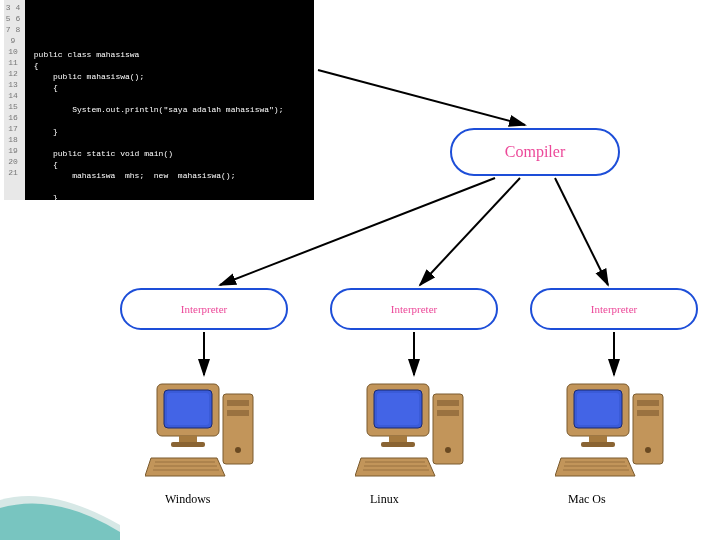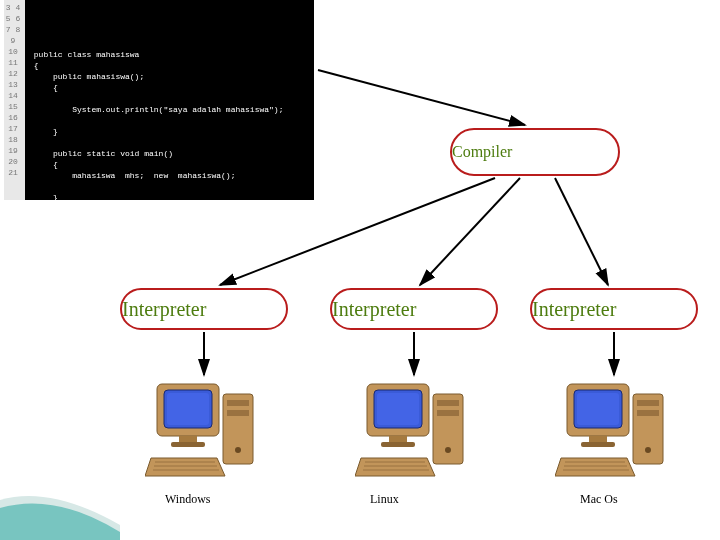--- a/index.html
+++ b/index.html
@@ -36,50 +36,51 @@
   }
   .code {
     color: #fff;
     padding: 2px 0 2px 4px;
     white-space: pre;
     margin-top: 36px;
   }
   .node {
     position: absolute;
     background: #fff;
-    border: 2px solid #b91c1c;
+    border: 2px solid #1d4ed8;
     border-radius: 28px;
     display: flex;
     align-items: center;
+    justify-content: center;
     font-size: 16px;
-    color: #4d7c0f;
+    color: #ec4899;
     box-sizing: border-box;
   }
   .compiler { left: 450px; top: 128px; width: 170px; height: 48px; }
-  .interp { width: 168px; height: 42px; top: 288px; border-radius: 22px; font-size: 20px; }
+  .interp { width: 168px; height: 42px; top: 288px; border-radius: 22px; font-size: 11px; }
   .i1 { left: 120px; }
   .i2 { left: 330px; }
   .i3 { left: 530px; }
   .pc {
     position: absolute;
     width: 120px; height: 100px;
     top: 380px;
   }
   .pc1 { left: 145px; }
   .pc2 { left: 355px; }
   .pc3 { left: 555px; }
   .os-label {
     position: absolute;
     top: 492px;
     font-size: 12px;
     color: #000;
   }
   .os1 { left: 165px; }
   .os2 { left: 370px; }
-  .os3 { left: 580px; }
+  .os3 { left: 568px; }
   svg.arrows {
     position: absolute;
     left: 0; top: 0;
     width: 720px; height: 540px;
     pointer-events: none;
   }
 </style>
 </head>
 <body>
 

